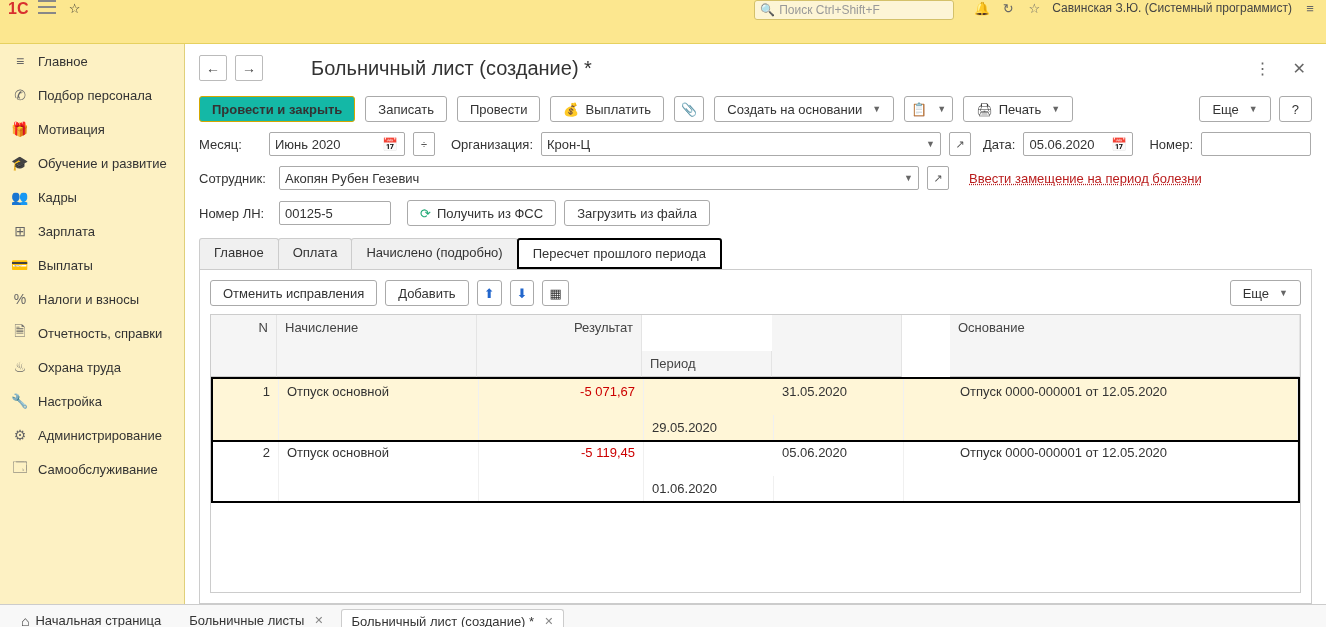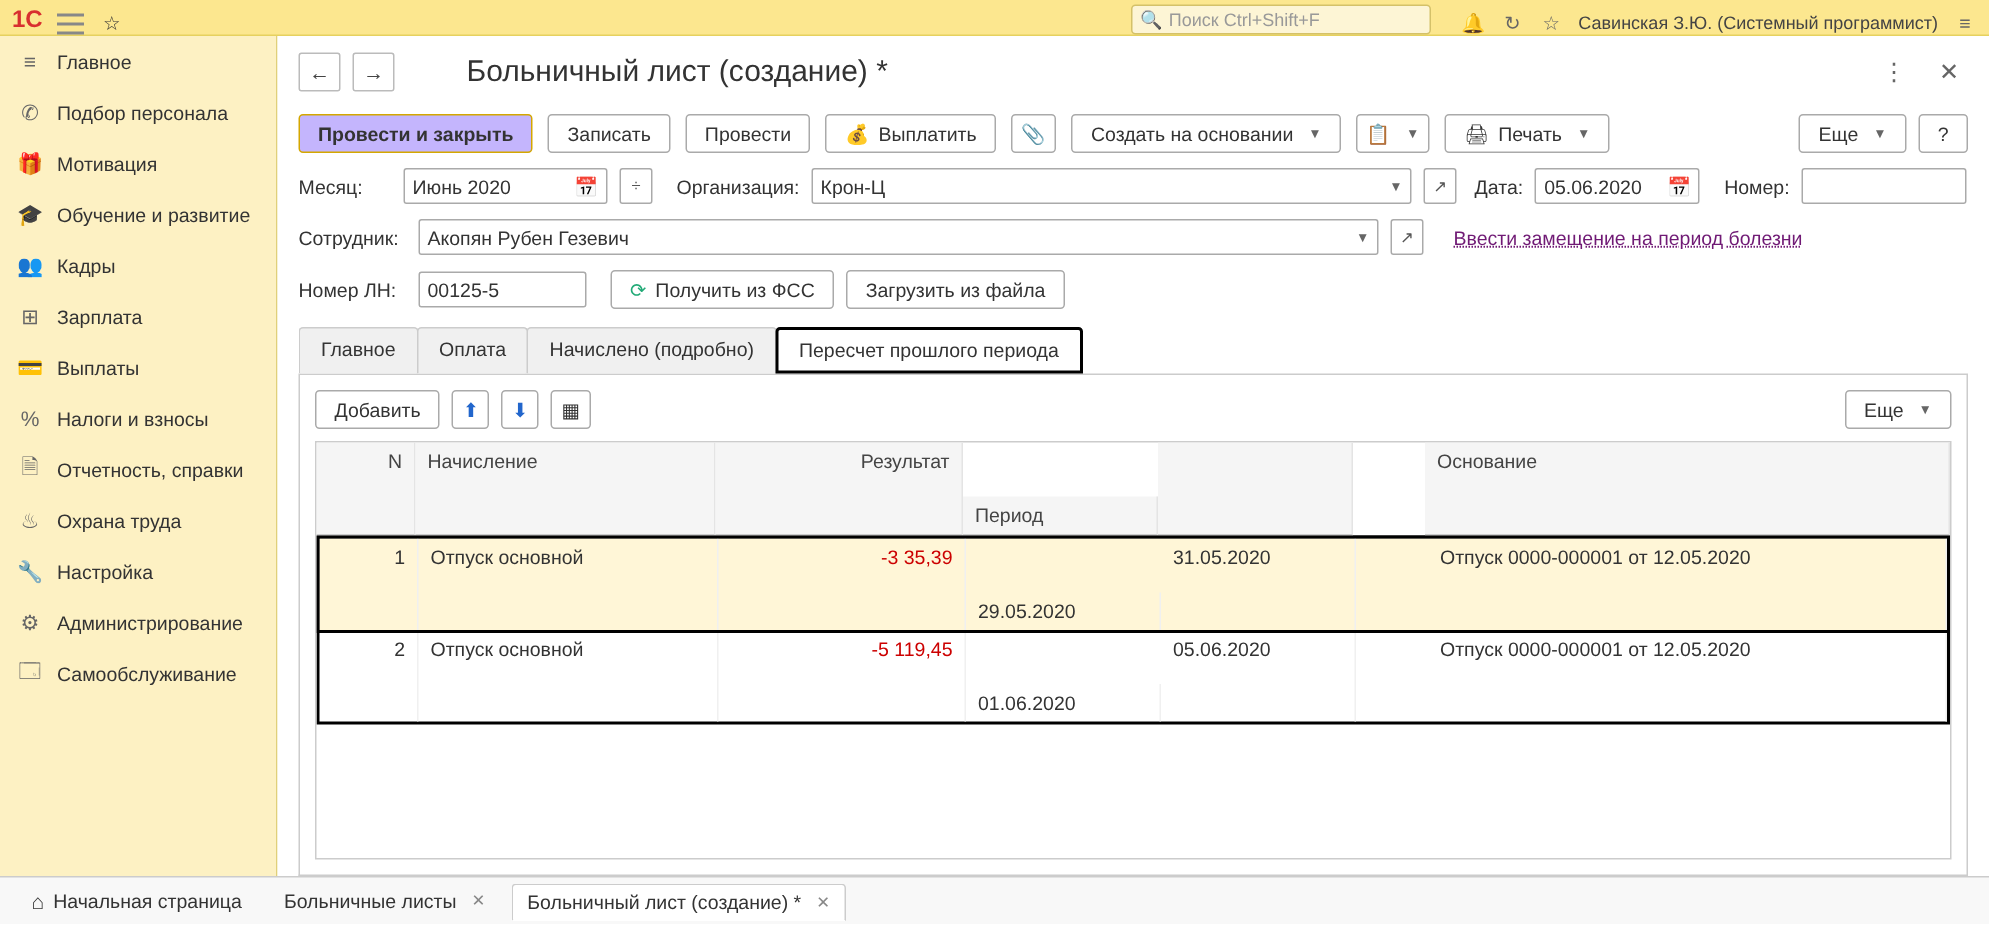--- a/index.html
+++ b/index.html
@@ -1,19 +1,19 @@
 <!DOCTYPE html>
 <html><head>
 <meta charset="utf-8">
 <style>
 * { box-sizing: border-box; margin: 0; padding: 0; font-family: Arial, sans-serif; }
 body { width: 1326px; height: 627px; overflow: hidden; background: #fff; font-size: 13px; color: #333; }
 
 
-.topbar { height: 24px; background: #fce78f; display: flex; align-items: flex-end; padding: 0 8px; gap: 10px; border-bottom: 1px solid #e6d15f; }
+.topbar { height: 44px; background: #fce78f; display: flex; align-items: flex-start; padding: 0 8px; gap: 10px; border-bottom: 1px solid #e6d15f; }
 .topbar .logo { color: #d82f2f; font-weight: bold; font-size: 16px; }
 .topbar .menu-icon { width: 18px; height: 14px; display: flex; flex-direction: column; justify-content: space-between; }
 .topbar .menu-icon span { height: 2px; background: #888; }
 .topbar .app-title { color: #555; flex: 0 0 auto; }
 .topbar .search-wrap { margin-left: auto; width: 200px; height: 20px; background: #fdf5d5; border: 1px solid #d4c169; border-radius: 3px; display: flex; align-items: center; padding: 0 5px; color: #999; gap: 4px; font-size: 12px; }
 .topbar .icons-right { display: flex; align-items: center; gap: 10px; margin-left: 10px; color: #666; }
 .topbar .user-name { font-size: 12px; color: #444; }
 .topbar .icon-btn { width: 16px; height: 16px; display: inline-flex; align-items: center; justify-content: center; cursor: pointer; }
 
 
@@ -27,32 +27,32 @@
 
 .doc-nav { display: flex; align-items: center; height: 48px; gap: 8px; }
 .nav-btn { width: 28px; height: 26px; border: 1px solid #bbb; background: #fff; display: flex; align-items: center; justify-content: center; cursor: pointer; font-size: 14px; color: #444; border-radius: 2px; }
 .doc-title { font-size: 20px; margin-left: 40px; }
 .doc-header-r { margin-left: auto; display: flex; gap: 10px; align-items: center; }
 .doc-header-r .dot-btn { font-size: 16px; cursor: pointer; color: #666; padding: 4px 6px; }
 .doc-header-r .close-btn { font-size: 16px; cursor: pointer; color: #666; padding: 4px 6px; }
 
 .toolbar { display: flex; gap: 10px; align-items: center; margin-top: 4px; }
 .btn { height: 26px; border: 1px solid #aaa; background: #fff; padding: 0 12px; display: inline-flex; align-items: center; gap: 6px; cursor: pointer; border-radius: 3px; font-size: 13px; color: #333; }
-.btn.yellow { background: #c4b5fd; border-color: #d4a700; font-weight: bold; }
+.btn.yellow { background: #14b8a6; border-color: #d4a700; font-weight: bold; }
 .btn.small-icon { padding: 0 6px; }
 .dropdown-caret { font-size: 9px; margin-left: 4px; color: #666; }
 
 .form-row { display: flex; align-items: center; gap: 8px; margin-top: 10px; font-size: 13px; }
 .form-row label { color: #333; }
 .form-row .sp { flex: 0 0 auto; }
 .inp { height: 24px; border: 1px solid #aaa; padding: 0 5px; display: inline-flex; align-items: center; background: #fff; border-radius: 2px; font-size: 13px; }
 .inp.sel { justify-content: space-between; }
 .inp .caret { font-size: 9px; color: #666; margin-left: 5px; }
 .ext-btn { width: 22px; height: 24px; border: 1px solid #aaa; background: #fff; display: inline-flex; align-items: center; justify-content: center; cursor: pointer; border-radius: 2px; font-size: 11px; color: #555; }
-.link { color: #701a75; text-decoration: underline dotted; cursor: pointer; }
+.link { color: #b91c1c; text-decoration: underline dotted; cursor: pointer; }
 
 
 .tabs { display: flex; margin-top: 12px; border-bottom: 1px solid #ccc; }
 .tab { padding: 6px 14px; border: 1px solid #ccc; border-bottom: none; background: #f0f0f0; cursor: pointer; margin-right: -1px; border-radius: 3px 3px 0 0; font-size: 13px; }
 .tab.active { border: 2px solid #000; position: relative; z-index: 2; background: #fff; font-weight: normal; }
 
 .tab-content { border: 1px solid #ccc; border-top: none; padding: 10px 0; flex: 1; display: flex; flex-direction: column; }
 
 .tab-toolbar { display: flex; gap: 8px; padding: 0 10px; align-items: center; }
 .tab-toolbar .right { margin-left: auto; }
@@ -255,20 +255,21 @@
 
     <div class="tabs">
       <div class="tab">Главное</div>
       <div class="tab">Оплата</div>
       <div class="tab">Начислено (подробно)</div>
       <div class="tab active">Пересчет прошлого периода</div>
     </div>
 
     <div class="tab-content">
       <div class="tab-toolbar">
+        <div class="btn">Отменить исправления</div>
         <div class="btn">Добавить</div>
         <div class="btn small-icon">
             <span style="color:#26c">⬆</span>
           </div>
         <div class="btn small-icon">
             <span style="color:#26c">⬇</span>
           </div>
         <div class="btn small-icon">
             <span>▦</span>
           </div>
@@ -287,21 +288,21 @@
               <th class="c-res">Результат</th>
               <th class="c-p1">Период</th>
               <th class="c-p2"></th>
               <th class="c-base">Основание</th>
             </tr>
           </thead>
           <tbody class="outline-rows">
             <tr class="hl">
               <td class="c-n">1</td>
               <td class="c-name">Отпуск основной</td>
-              <td class="c-res neg">-3 35,39</td>
+              <td class="c-res neg">-5 071,67</td>
               <td class="c-p1">29.05.2020</td>
               <td class="c-p2">31.05.2020</td>
               <td class="c-base">Отпуск 0000-000001 от 12.05.2020</td>
             </tr>
             <tr>
               <td class="c-n">2</td>
               <td class="c-name">Отпуск основной</td>
               <td class="c-res neg">-5 119,45</td>
               <td class="c-p1">01.06.2020</td>
               <td class="c-p2">05.06.2020</td>

